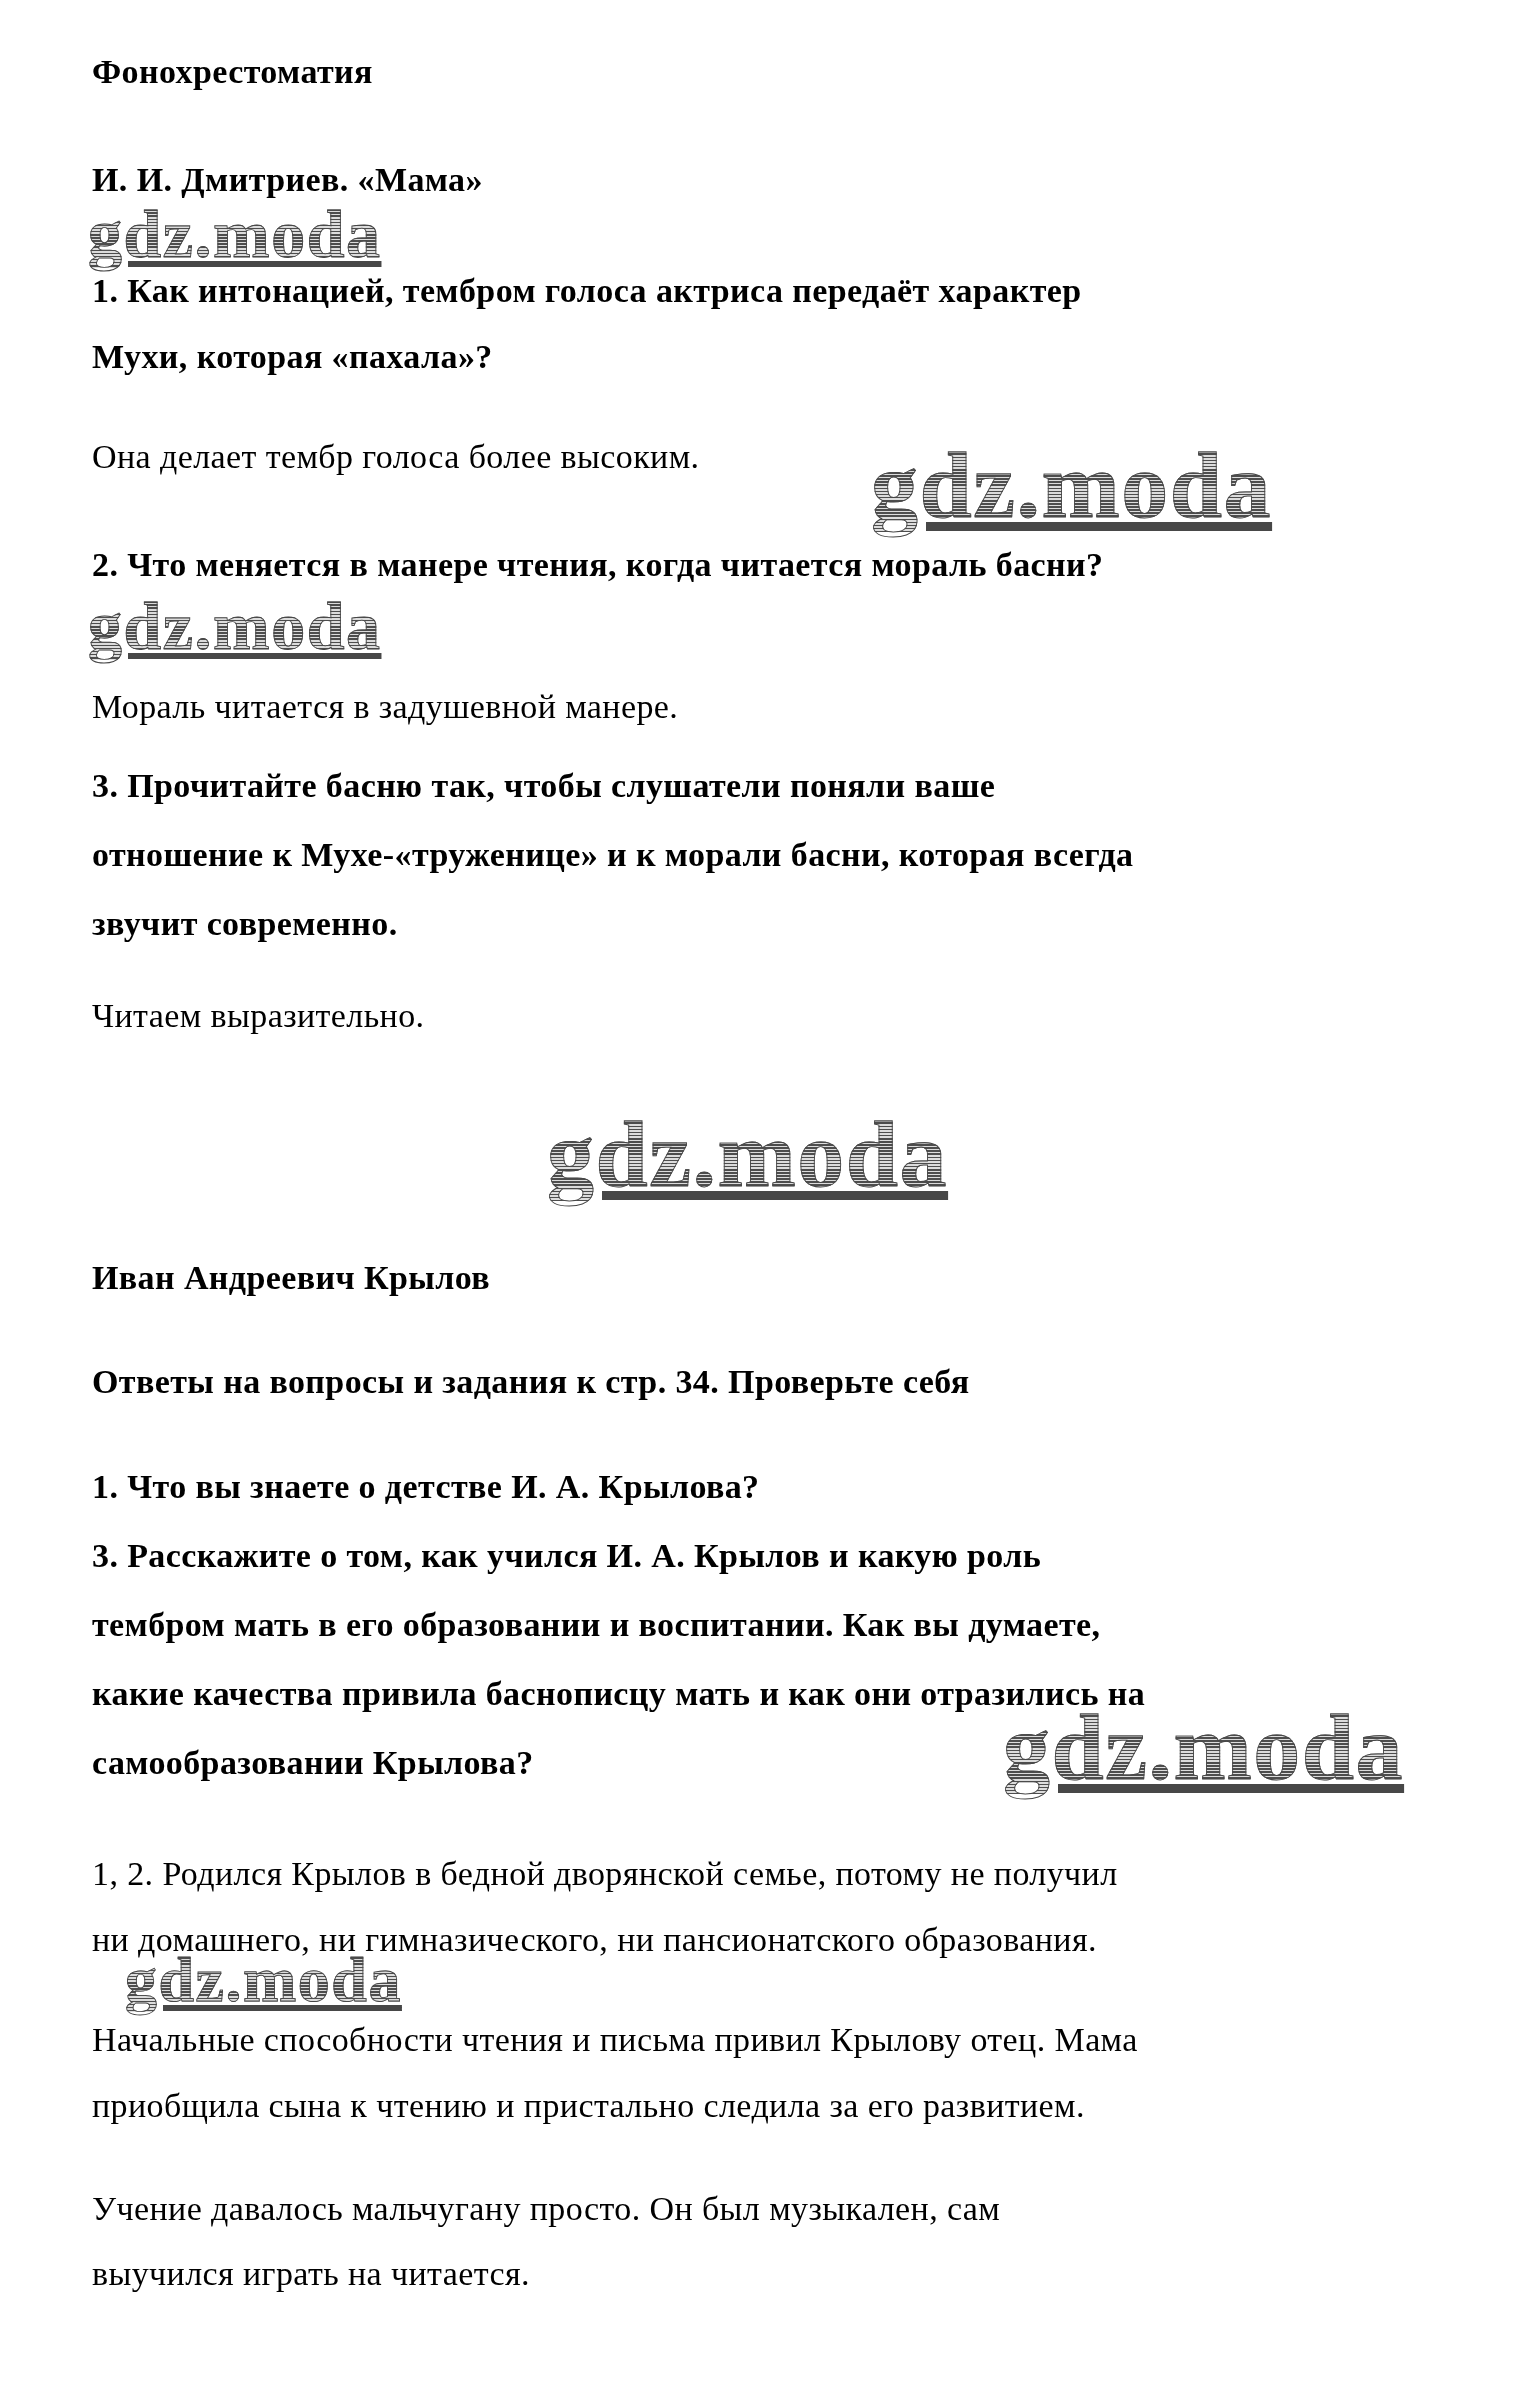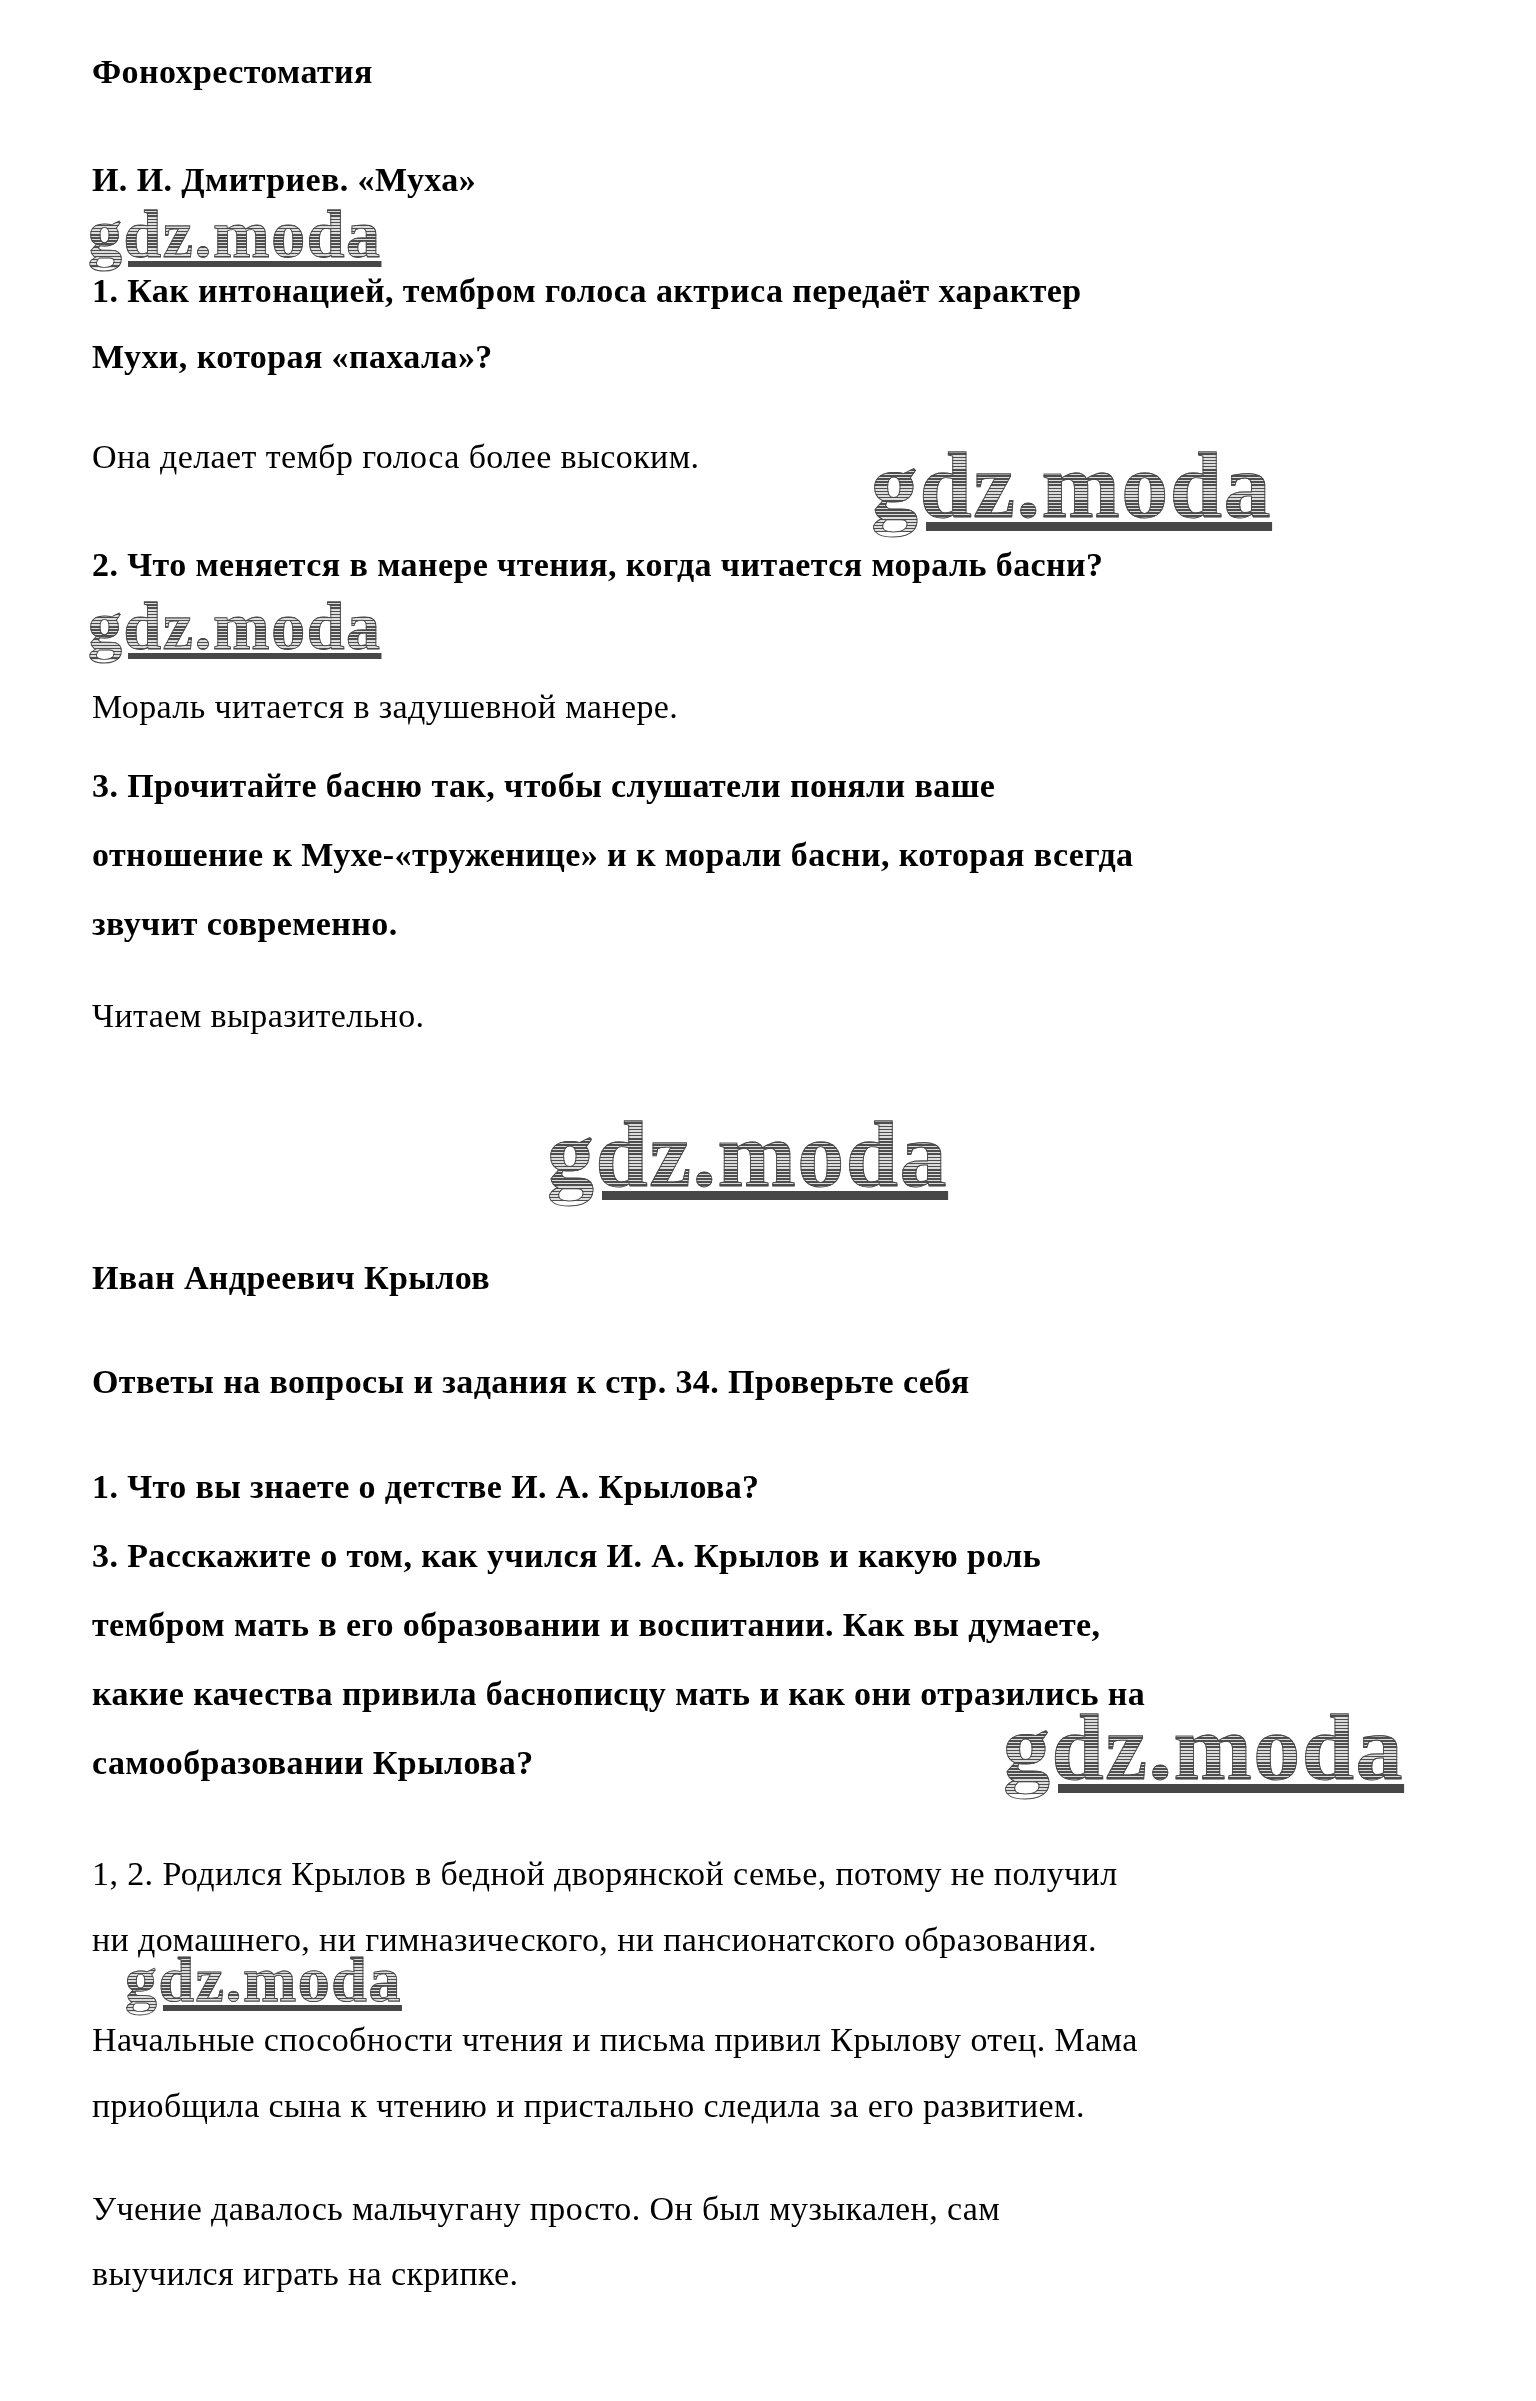--- a/index.html
+++ b/index.html
@@ -57,21 +57,21 @@
 <div class="page">
 
   <span class="wm wm-small wm1">gdz.moda</span>
   <span class="wm wm-large wm2">gdz.moda</span>
   <span class="wm wm-small wm3">gdz.moda</span>
   <span class="wm wm-large wm4">gdz.moda</span>
   <span class="wm wm-large wm5">gdz.moda</span>
   <span class="wm wm-small wm6">gdz.moda</span>
 
   <div class="line b" style="top:48px">Фонохрестоматия</div>
-  <div class="line b" style="top:156px">И. И. Дмитриев. «Муха»</div>
+  <div class="line b" style="top:156px">И. И. Дмитриев. «Мама»</div>
 
   <div class="line b" style="top:267px">1. Как интонацией, тембром голоса актриса передаёт характер</div>
   <div class="line b" style="top:333px">Мухи, которая «пахала»?</div>
   <div class="line" style="top:433px">Она делает тембр голоса более высоким.</div>
 
   <div class="line b" style="top:541px">2. Что меняется в манере чтения, когда читается мораль басни?</div>
   <div class="line" style="top:683px">Мораль читается в задушевной манере.</div>
 
   <div class="line b" style="top:762px">3. Прочитайте басню так, чтобы слушатели поняли ваше</div>
   <div class="line b" style="top:831px">отношение к Мухе-«труженице» и к морали басни, которая всегда</div>
@@ -85,16 +85,16 @@
   <div class="line b" style="top:1532px">3. Расскажите о том, как учился И. А. Крылов и какую роль</div>
   <div class="line b" style="top:1601px">тембром мать в его образовании и воспитании. Как вы думаете,</div>
   <div class="line b" style="top:1670px">какие качества привила баснописцу мать и как они отразились на</div>
   <div class="line b" style="top:1739px">самообразовании Крылова?</div>
 
   <div class="line" style="top:1850px">1, 2. Родился Крылов в бедной дворянской семье, потому не получил</div>
   <div class="line" style="top:1916px">ни домашнего, ни гимназического, ни пансионатского образования.</div>
   <div class="line" style="top:2016px">Начальные способности чтения и письма привил Крылову отец. Мама</div>
   <div class="line" style="top:2082px">приобщила сына к чтению и пристально следила за его развитием.</div>
   <div class="line" style="top:2185px">Учение давалось мальчугану просто. Он был музыкален, сам</div>
-  <div class="line" style="top:2250px">выучился играть на скрипке.</div>
+  <div class="line" style="top:2250px">выучился играть на читается.</div>
 
 </div>
 
 
 </body></html>

